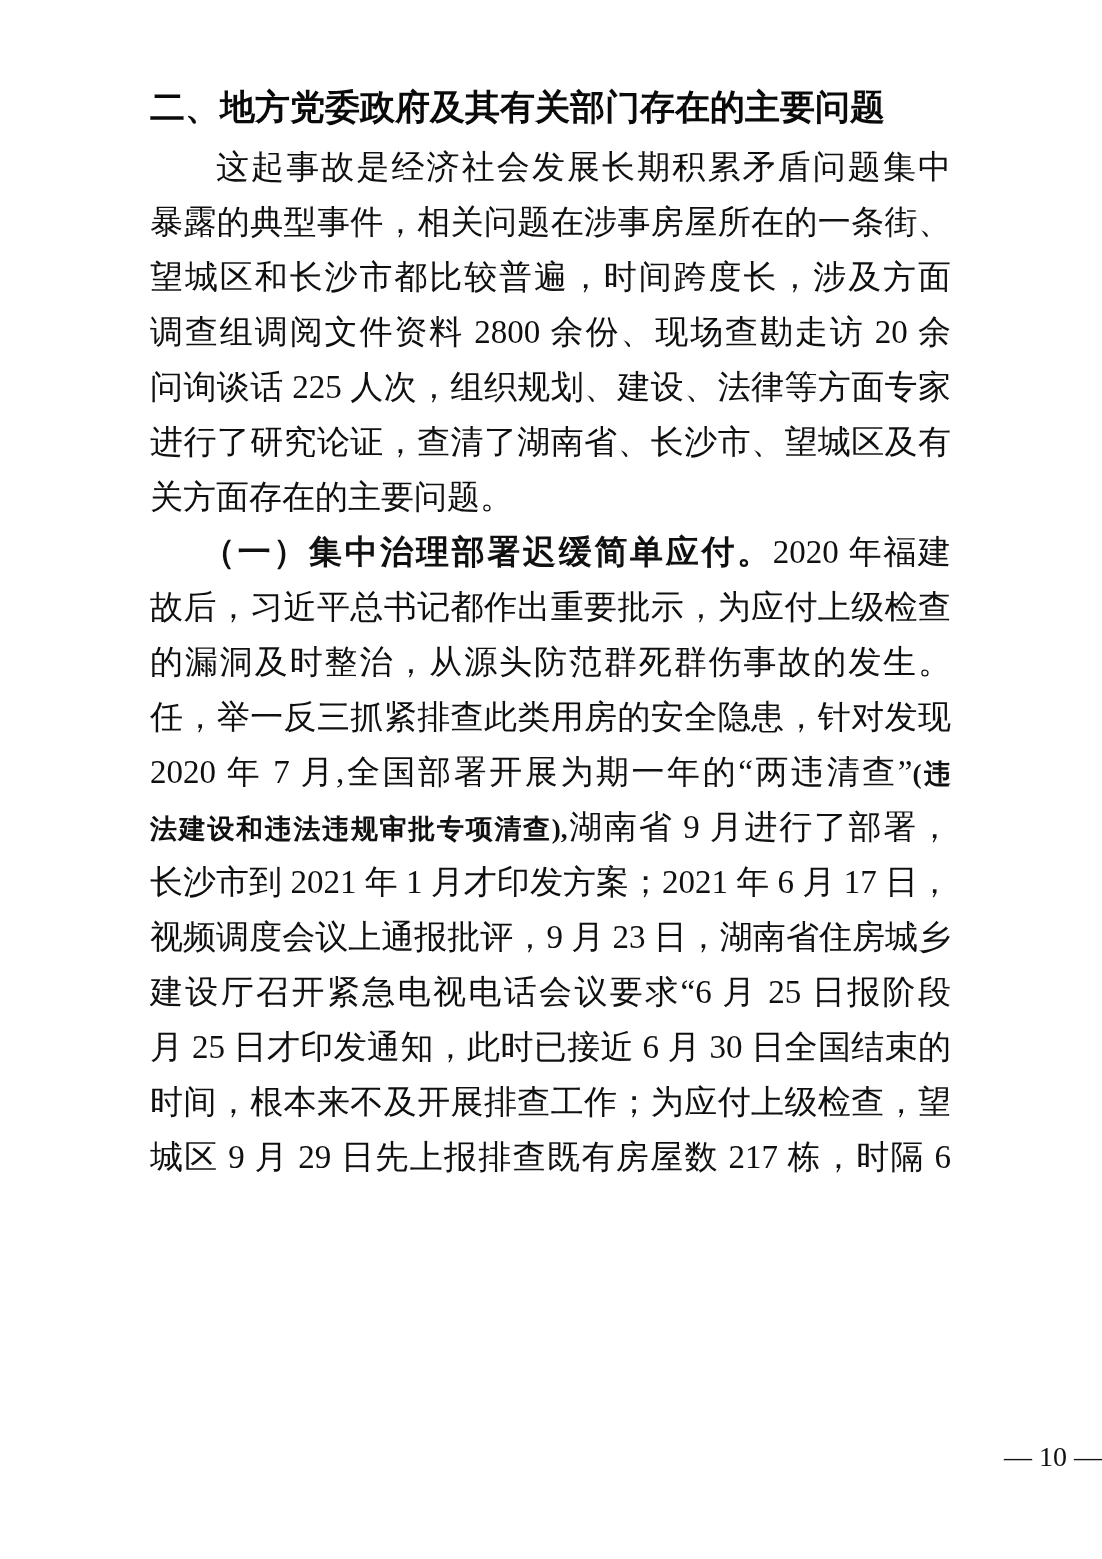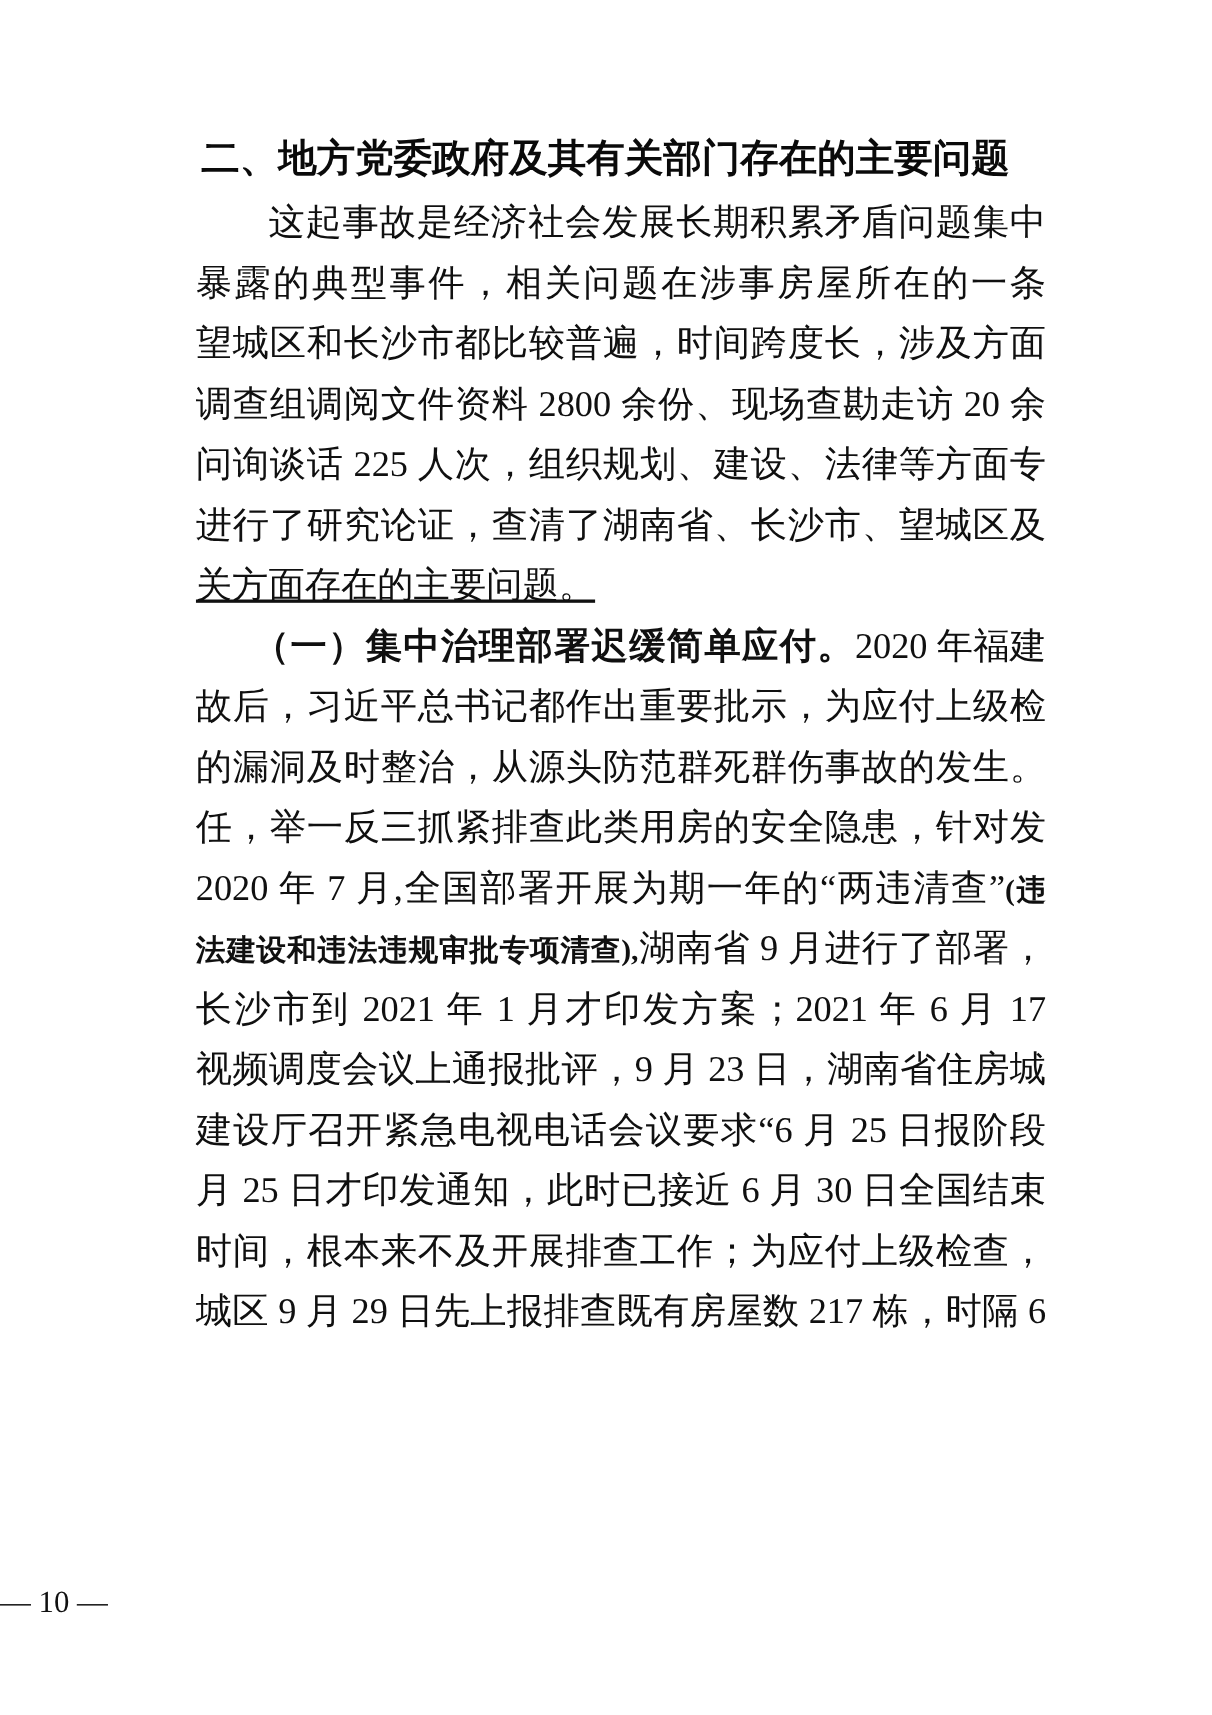--- a/index.html
+++ b/index.html
@@ -15,49 +15,46 @@
     overflow: hidden;
     color: #0e0e0e;
   }
   .content {
     position: absolute;
     left: 150px;
     top: 0;
     width: 801px;
   }
   .doc-title {
-    padding-top: 120px;
+    padding-top: 84px;
     font-family: Liberation Serif, serif;
     font-weight: 700;
     font-size: 35px;
     line-height: 48px;
-    text-align: center;
     letter-spacing: 0px;
     color: #0a0a0a;
     white-space: nowrap;
   }
   .body-text {
     margin-top: 8px;
     font-family: "Liberation Serif", "DejaVu Serif", serif;
     font-size: 33px;
     color: #101010;
   }
   .line {
     height: 55px;
     line-height: 55px;
     text-align: justify;
     text-align-last: justify;
     text-justify: inter-character;
     overflow: hidden;
-    margin-left: 28px;
   }
   .line.end {
     text-align: left;
     text-align-last: left;
-    text-decoration: underline;
   }
   .line.indent {
     text-indent: 66px;
   }
   .line.indent-paren {
     text-indent: 52px;
   }
   .bold-lead {
     font-weight: 700;
     font-family: "Liberation Serif", "DejaVu Serif", serif;
@@ -65,21 +62,21 @@
   }
   .small-note {
     font-size: 27px;
     font-weight: 700;
   }
   .footer {
     position: absolute;
     top: 1440px;
     left: 0;
     width: 100%;
-    text-align: left;
+    text-align: right;
     font-family: "Liberation Serif", "DejaVu Serif", serif;
     font-size: 28px;
     line-height: 34px;
     color: #101010;
   }
 </style>
 </head>
 <body>
 
 <div class="page">

